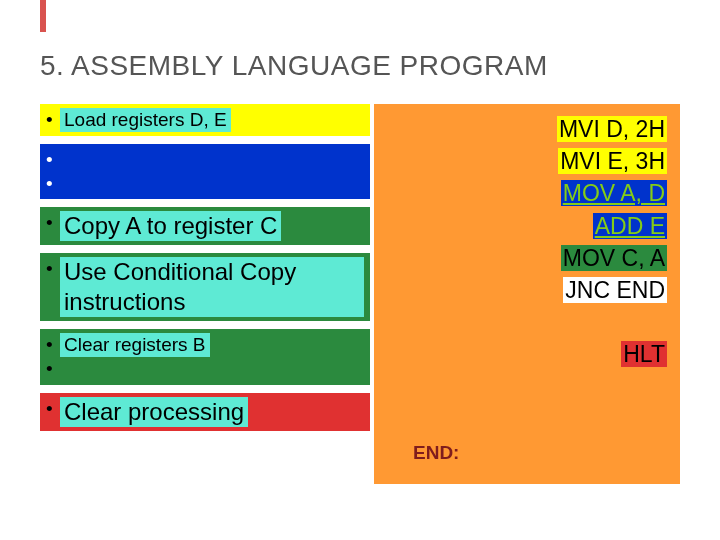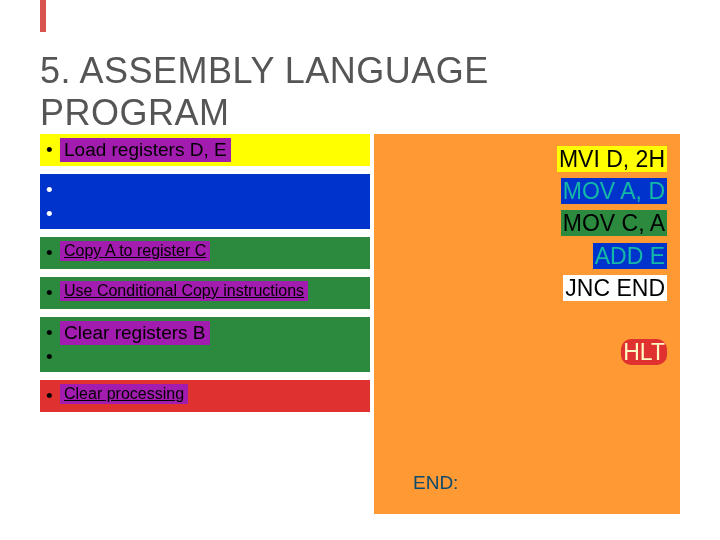--- a/index.html
+++ b/index.html
@@ -1,47 +1,47 @@
 <!DOCTYPE html>
 <html><head>
 <meta charset="utf-8">
 <style>
   * { box-sizing: border-box; margin: 0; padding: 0; }
   html, body { width: 720px; height: 540px; background: #fff; font-family: Arial, Helvetica, sans-serif; }
   .slide { width: 720px; height: 540px; position: relative; padding: 50px 40px 30px 40px; }
   .accent-bar { position: absolute; top: 0; left: 40px; width: 6px; height: 32px; background: #d9534f; }
-  .title { font-size: 36px; font-weight: normal; color: #555; letter-spacing: 0.5px; }
+  .title { font-size: 28px; font-weight: normal; color: #555; letter-spacing: 0.5px; margin-bottom: 22px; }
   .content-row { display: flex; gap: 4px; }
   .left-col { width: 330px; display: flex; flex-direction: column; gap: 8px; }
   .right-col { flex: 1; position: relative; }
   .right-box { border: 3px solid #ff9933; background: #ff9933; padding: 6px 6px 6px 6px; height: 380px; position: relative; }
 
   .block { padding: 4px 6px; color: #000; font-size: 19px; }
   .block.yellow { background: #ffff00; }
   .block.blue   { background: #0033cc; color: #fff; }
   .block.green  { background: #2b8a3e; color: #000; }
   .block.red    { background: #e03131; color: #000; }
 
   .bullet-line { display: flex; align-items: flex-start; gap: 8px; line-height: 1.25; }
   .bullet-dot { width: 6px; display: inline-block; }
-  .bullet-text { background: #a21caf; color: #000; padding: 0 4px; }
-  .bullet-text.big { font-size: 16px; text-decoration: underline; }
+  .bullet-text { background: #5eead4; color: #000; padding: 0 4px; }
+  .bullet-text.big { font-size: 24px; }
   .bullet-text.med { font-size: 19px; }
 
   .code-col { position: absolute; left: 96px; top: 6px; width: 200px; display: flex; flex-direction: column; align-items: flex-end; }
   .code-line { font-size: 23px; line-height: 1.4; padding: 0 6px; white-space: nowrap; }
   .code-line .hl { padding: 0 2px; }
   .hl-yellow { background: #ffff00; color: #000; }
-  .hl-blue   { background: #0033cc; color: #14b8a6; }
+  .hl-blue   { background: #0033cc; color: #84cc16; text-decoration: underline; }
   .hl-green  { background: #2b8a3e; color: #000; }
-  .hl-red    { background: #e03131; color: #fef9c3; border-radius: 10px; }
+  .hl-red    { background: #e03131; color: #000000; }
   .hl-white  { background: #fff; color: #000; }
   .hl-none   { background: transparent; color: #000; }
 
-  .end-label { position: absolute; left: 36px; top: 335px; font-size: 19px; font-weight: normal; color: #0c4a6e; }
+  .end-label { position: absolute; left: 36px; top: 335px; font-size: 19px; font-weight: bold; color: #7f1d1d; }
 </style>
 </head>
 <body>
 
 <div class="slide">
   <div class="accent-bar"></div>
   <h1 class="title">5. ASSEMBLY LANGUAGE PROGRAM</h1>
 
   <div class="content-row">
 
@@ -94,23 +94,24 @@
         </div>
       </div>
 
     </div>
 
     <div class="right-col">
       <div class="right-box">
         <div class="end-label">END:</div>
         <div class="code-col">
           <div class="code-line"><span class="hl hl-yellow">MVI D, 2H</span></div>
+          <div class="code-line"><span class="hl hl-yellow">MVI E, 3H</span></div>
           <div class="code-line"><span class="hl hl-blue">MOV A, D</span></div>
+          <div class="code-line"><span class="hl hl-blue">ADD E</span></div>
           <div class="code-line"><span class="hl hl-green">MOV C, A</span></div>
-          <div class="code-line"><span class="hl hl-blue">ADD E</span></div>
           <div class="code-line"><span class="hl hl-white">JNC END</span></div>
           <div class="code-line"><span class="hl hl-none"></span></div>
           <div class="code-line"><span class="hl hl-red">HLT</span></div>
         </div>
       </div>
     </div>
 
   </div>
 </div>
 

